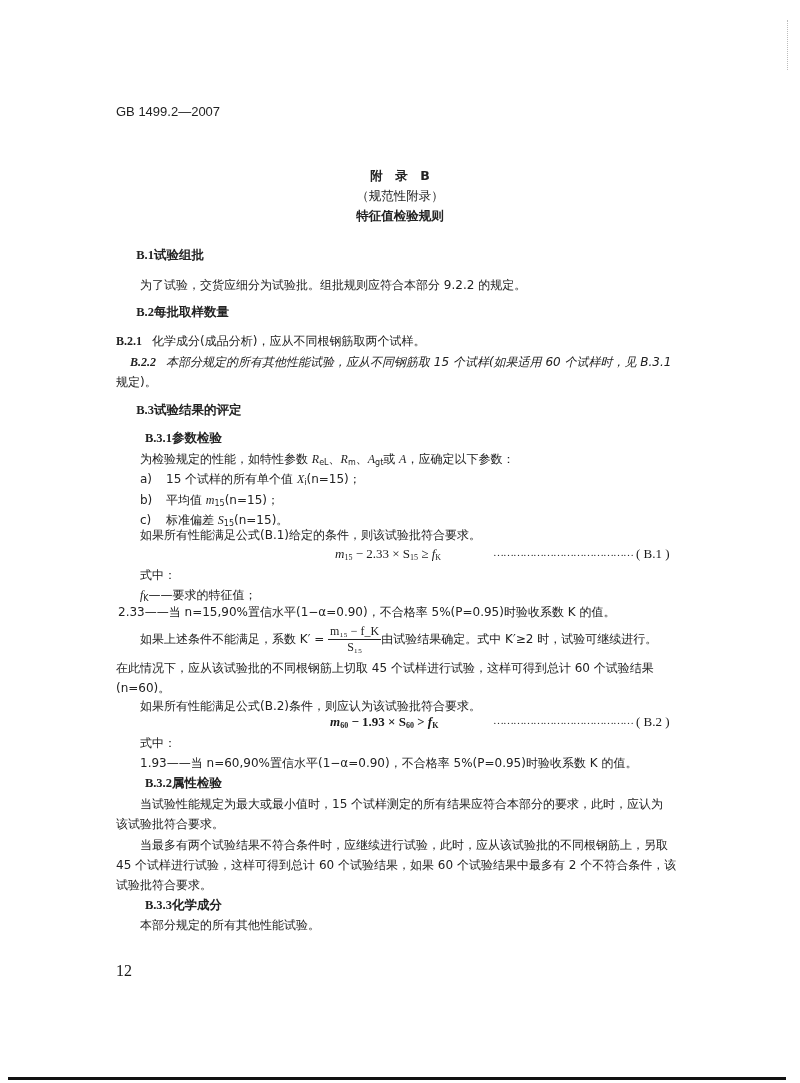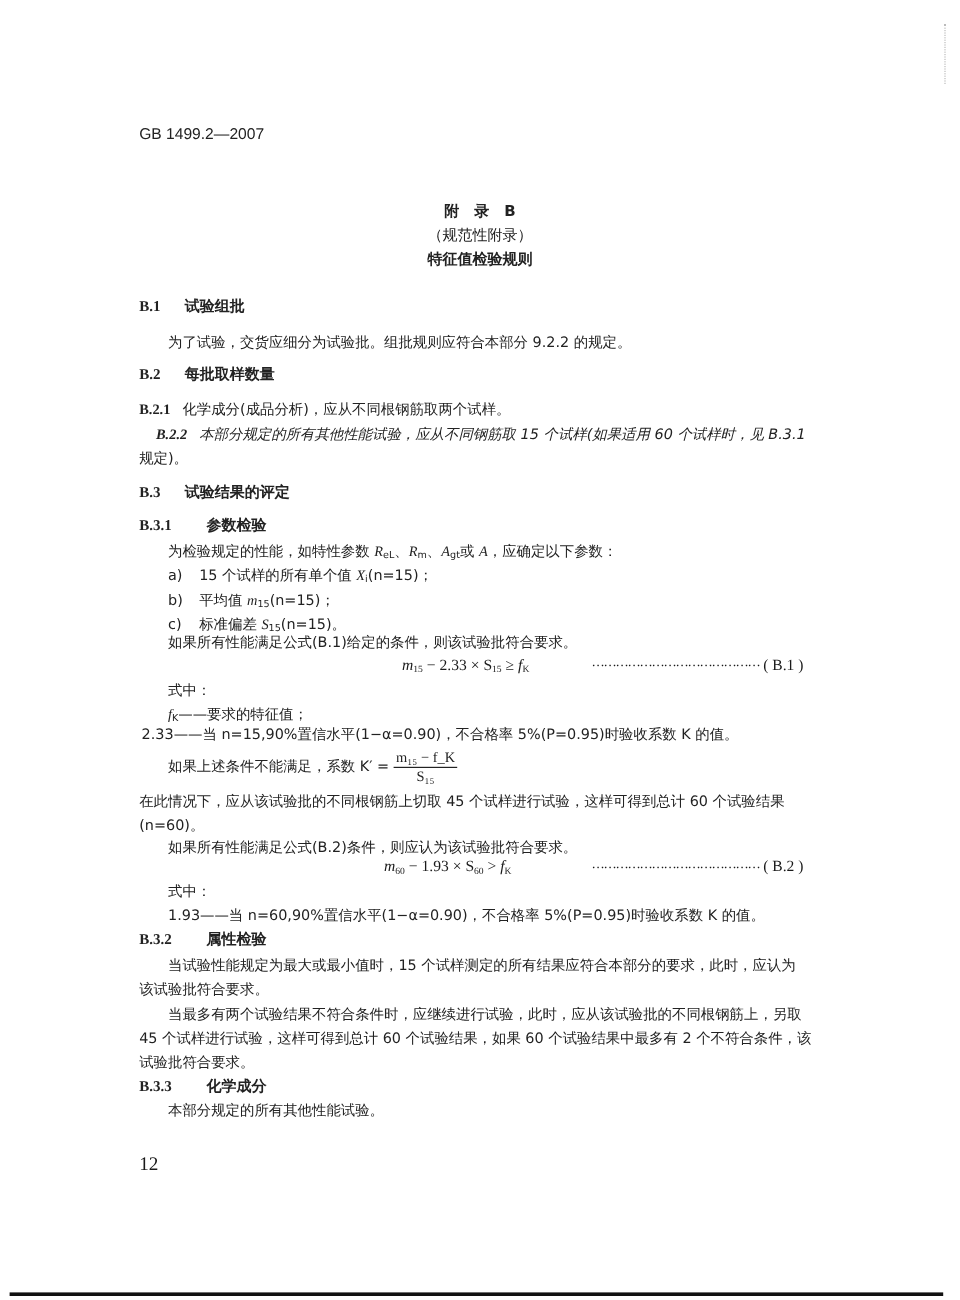--- a/index.html
+++ b/index.html
@@ -5,21 +5,21 @@
   html, body { margin: 0; padding: 0; background: #ffffff; }
   body {
     width: 800px; height: 1083px; position: relative; overflow: hidden;
     font-family: "DejaVu Serif", "Liberation Serif", serif;
     color: #1a1a1a; font-size: 12.5px;
   }
   .abs { position: absolute; white-space: nowrap; }
   .std { left: 116px; top: 104px; font-family: "Liberation Sans", sans-serif; font-size: 13px; color: #222; }
   .center { left: 0; width: 800px; text-align: center; font-family: "DejaVu Sans", sans-serif; font-weight: bold; font-size: 12.5px; color: #222; }
   .h { left: 116px; font-family: "DejaVu Sans", sans-serif; font-weight: bold; font-size: 12.5px; color: #222; }
-  .h .num { display: inline-block; width: 38px; font-family: "Liberation Serif", serif; }
+  .h .num { display: inline-block; width: 38px; font-family: "Liberation Serif", serif; text-align: right; }
   .h .num.wide { width: 56px; }
   .p { font-family: "DejaVu Sans", sans-serif; font-size: 12px; color: #222; }
   .p .n { font-weight: bold; font-family: "Liberation Serif", serif; margin-right: 10px; }
   i { font-family: "Liberation Serif", serif; font-style: italic; }
   sub { font-size: 8px; vertical-align: -2px; }
   .formula { font-family: "Liberation Serif", serif; font-size: 13px; }
   .frac { display: inline-block; vertical-align: middle; text-align: center; font-family: "Liberation Serif", serif; font-size: 12px; line-height: 15px; }
   .frac .top { display: block; border-bottom: 1px solid #222; padding: 0 2px; }
   .frac .bot { display: block; }
   .pageno { left: 116px; top: 962px; font-family: "Liberation Serif", serif; font-size: 16px; }
@@ -77,27 +77,27 @@
 <div class="abs formula" style="left:493px; top:546px; font-size:11px; letter-spacing:-1px;">……………………………………</div>
 <div class="abs formula" style="left:636px; top:546px;">( B.1 )</div>
 
 <div class="abs p" style="left:140px; top:567px;">式中：</div>
 <div class="abs p" style="left:140px; top:587px;">
   <i>f</i><sub>K</sub><span>——要求的特征值；</span>
 </div>
 <div class="abs p" style="left:118px; top:604px;">2.33——当 n=15,90%置信水平(1−α=0.90)，不合格率 5%(P=0.95)时验收系数 K 的值。</div>
 
 <div class="abs p" style="left:140px; top:624px;">
-  <span>如果上述条件不能满足，系数 K′ = </span><span class="frac"><span class="top">m₁₅ − f_K</span><span class="bot">S₁₅</span></span>
+  <span>如果上述条件不能满足，系数 K′ = </span><span class="frac"><span class="top">m₁₅ − f_K</span><span class="bot">S₁₅</span></span><span>由试验结果确定。式中 K′≥2 时，试验可继续进行。</span>
 </div>
 <div class="abs p" style="left:116px; top:660px;">在此情况下，应从该试验批的不同根钢筋上切取 45 个试样进行试验，这样可得到总计 60 个试验结果</div>
 <div class="abs p" style="left:116px; top:680px;">(n=60)。</div>
 <div class="abs p" style="left:140px; top:698px;">如果所有性能满足公式(B.2)条件，则应认为该试验批符合要求。</div>
 
-<div class="abs formula" style="left:320px; top:714px;">
+<div class="abs formula" style="left:330px; top:714px;font-weight:bold;">
   <i>m</i><sub>60</sub><span> − 1.93 × </span><i style="font-style:normal">S</i><sub>60</sub><span> &gt; </span><i>f</i><sub>K</sub>
 </div>
 <div class="abs formula" style="left:493px; top:714px; font-size:11px; letter-spacing:-1px;">……………………………………</div>
 <div class="abs formula" style="left:636px; top:714px;">( B.2 )</div>
 
 <div class="abs p" style="left:140px; top:735px;">式中：</div>
 <div class="abs p" style="left:140px; top:755px;">1.93——当 n=60,90%置信水平(1−α=0.90)，不合格率 5%(P=0.95)时验收系数 K 的值。</div>
 
 <div class="abs h" style="top:775px;">
   <span class="num wide">B.3.2</span><span>属性检验</span>

